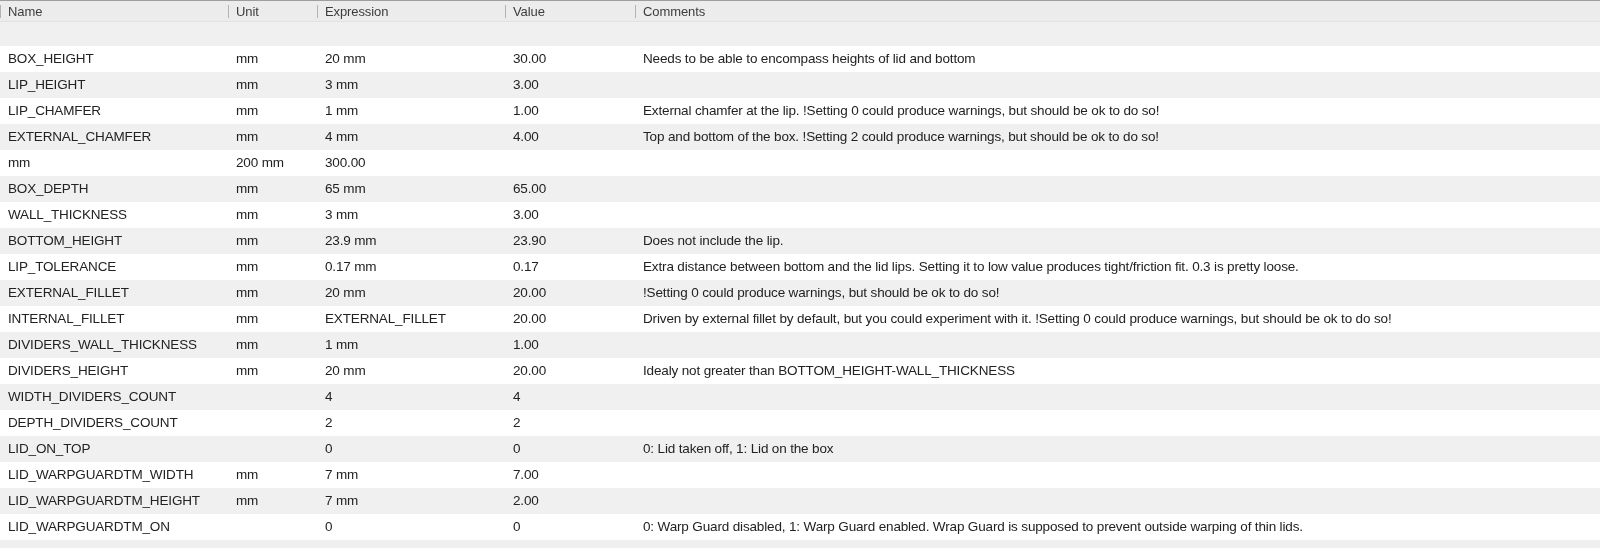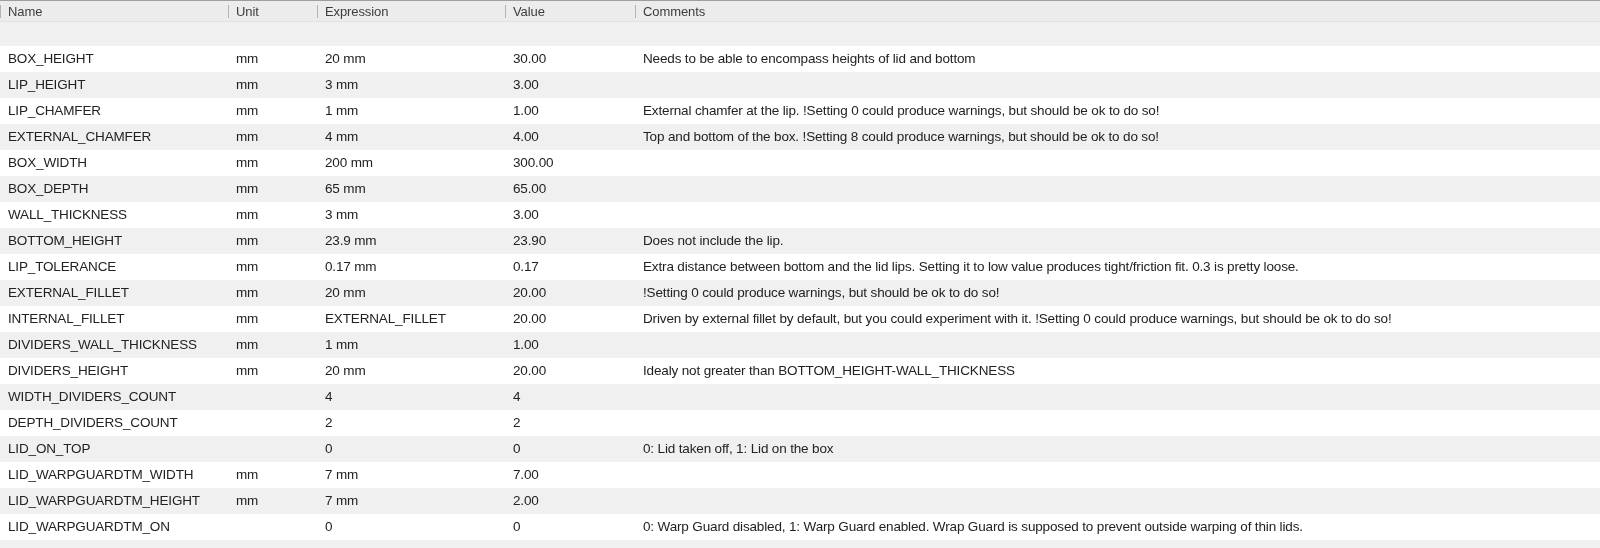--- a/index.html
+++ b/index.html
@@ -122,25 +122,24 @@
     <div class="cell">1 mm</div>
     <div class="cell">1.00</div>
     <div class="cell">External chamfer at the lip. !Setting 0 could produce warnings, but should be ok to do so!</div>
   </div>
 
   <div class="row grid-cols">
     <div class="cell">EXTERNAL_CHAMFER</div>
     <div class="cell">mm</div>
     <div class="cell">4 mm</div>
     <div class="cell">4.00</div>
-    <div class="cell">Top and bottom of the box. !Setting 8 could produce warnings, but should be ok to do so!</div>
-  </div>
-
-  <div class="row grid-cols">
-    <div class="cell">BOX_WIDTH</div>
+    <div class="cell">Top and bottom of the box. !Setting 2 could produce warnings, but should be ok to do so!</div>
+  </div>
+
+  <div class="row grid-cols">
     <div class="cell">mm</div>
     <div class="cell">200 mm</div>
     <div class="cell">300.00</div>
     <div class="cell"></div>
   </div>
 
   <div class="row grid-cols">
     <div class="cell">BOX_DEPTH</div>
     <div class="cell">mm</div>
     <div class="cell">65 mm</div>

